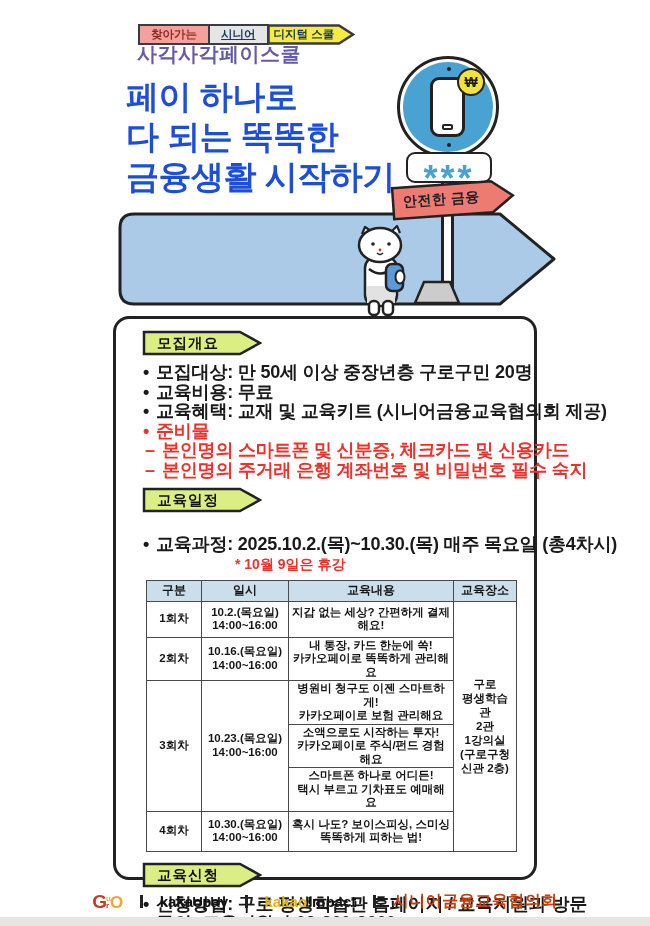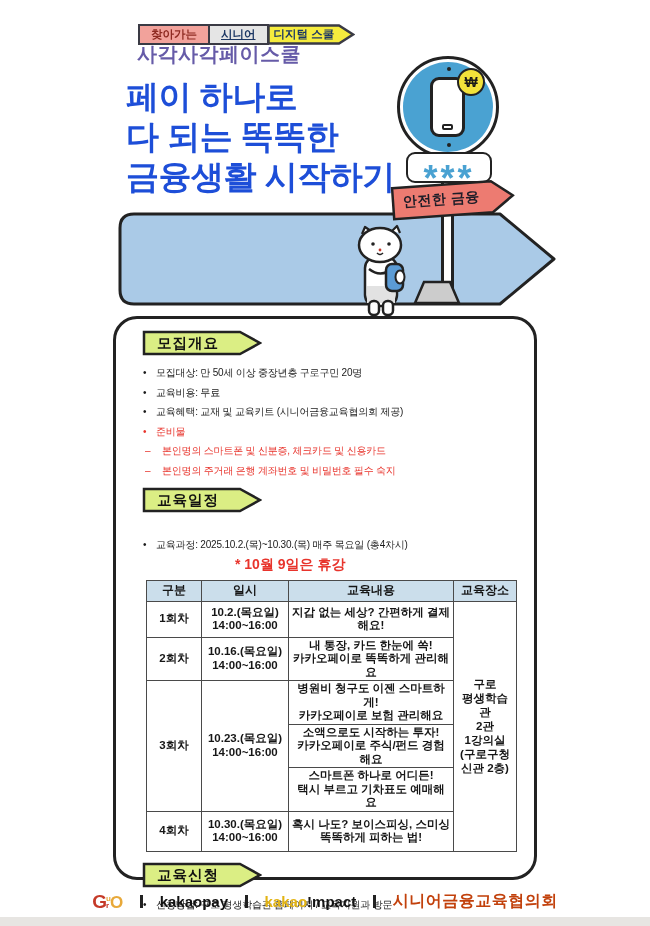--- a/index.html
+++ b/index.html
@@ -53,32 +53,32 @@
                   line-height:1; transform:translateY(7px); }
 
   .red-sign { position:absolute; left:391px; top:182px; width:124px; height:35px; z-index:6;
               transform:rotate(-4deg); }
   .red-sign svg { position:absolute; inset:0; width:100%; height:100%; }
   .red-sign b { position:relative; display:block; text-align:left; padding:8px 0 0 12px;
                 font-size:14px; font-weight:800; color:#1d1d28; letter-spacing:.5px; }
 
   
   .box { position:absolute; left:113px; top:316px; width:424px; height:564px; background:#fff;
-         border:3px solid #222; border-radius:24px; padding:11px 22px 0 26px; }
+         border:3px solid #222; border-radius:16px; padding:11px 22px 0 26px; }
 
   .badge { position:relative; width:120px; height:26px; }
   .badge svg { position:absolute; inset:0; width:100%; height:100%; }
   .badge b { position:relative; display:block; padding:4px 0 0 15px; font-size:14.5px;
              font-weight:800; color:#111; letter-spacing:1px; }
   .p-green { fill:#dbee84; stroke:#222; stroke-width:2.5; }
   .p-yellow { fill:#f6ec3d; stroke:#3a3a44; stroke-width:2.5; }
   .p-red { fill:#ed7b71; stroke:#222; stroke-width:2.5; }
 
   .bullets { margin-top:7px; }
-  .bullet { position:relative; padding-left:14px; font-size:10px; font-weight:400;
+  .bullet { position:relative; padding-left:14px; font-size:18px; font-weight:700;
             line-height:19.5px; color:#1a1a1a; letter-spacing:-.2px; white-space:nowrap; }
   .bullet::before { content:"•"; position:absolute; left:1px; }
   .bullet.red { color:#e8342c; }
   .bullet.dash { padding-left:20px; }
   .bullet.dash::before { content:"–"; left:3px; }
 
   .mt { margin-top:7px; } .mt2 { margin-top:10px; }
   .course { margin-top:22px; }
   .rednote { margin-left:93px; font-size:14px; font-weight:800; color:#e8342c; line-height:19px; }
 

